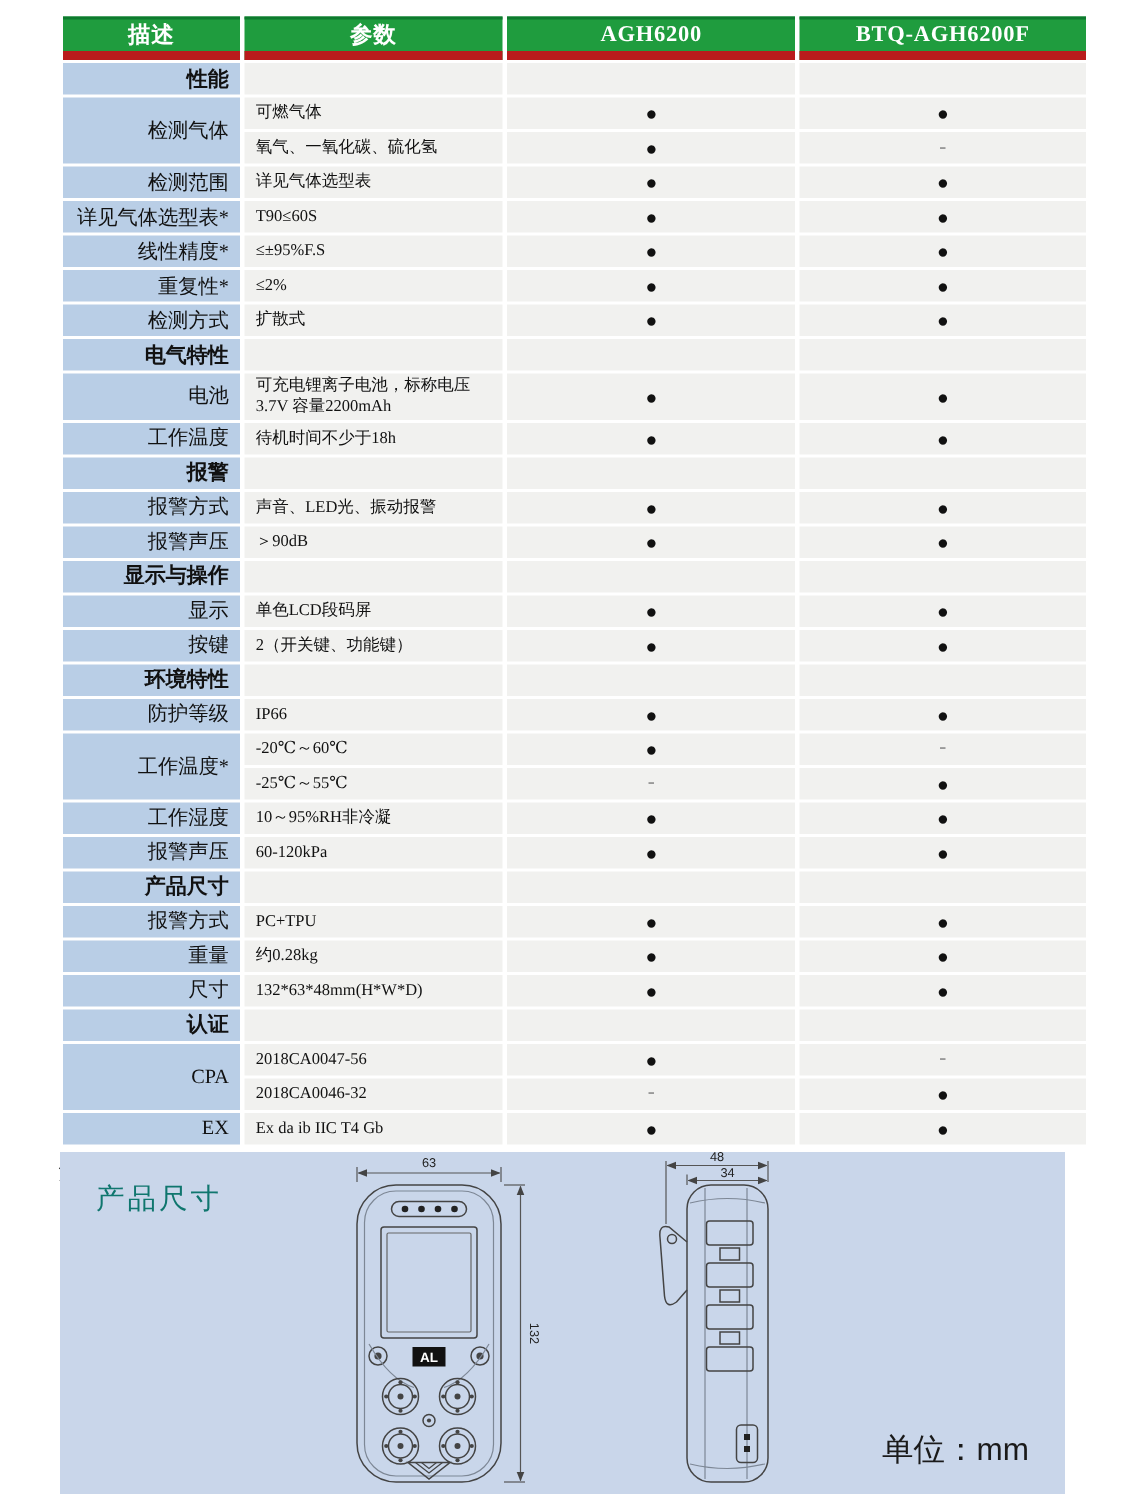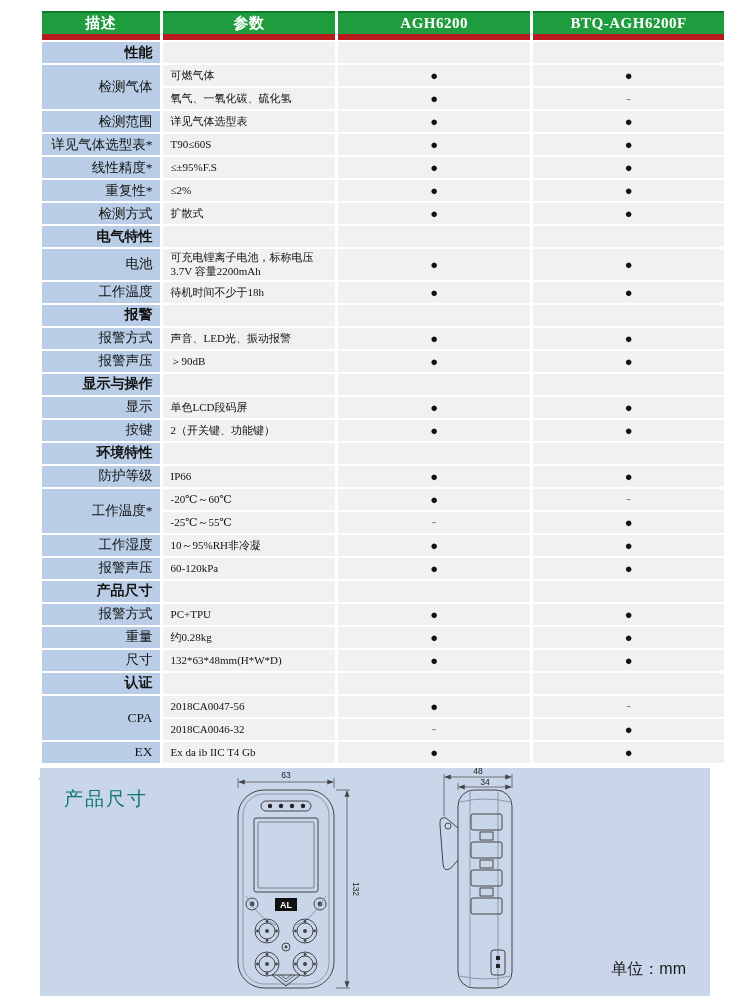--- a/index.html
+++ b/index.html
@@ -30,21 +30,21 @@
   
   .dims-panel{
     position:absolute;left:40px;top:768px;width:670px;height:228px;
     background:#c9d6ea;
   }
   .dims-title{
     position:absolute;left:24px;top:18px;font-size:19px;color:#0f766e;
     font-family:"Liberation Sans","DejaVu Sans",sans-serif;letter-spacing:2px;
   }
   .unit-label{
-    position:absolute;right:24px;bottom:16px;font-size:16px;color:#1a1a1a;
+    position:absolute;right:24px;bottom:16px;font-size:21px;color:#1a1a1a;
     font-family:"Liberation Sans","DejaVu Sans",sans-serif;
   }
   .dims-svg{position:absolute;left:0;top:0;}
   .dims-svg text{
     font-family:"Liberation Sans","DejaVu Sans",sans-serif;
     font-size:8.5px;fill:#222;
   }
   .dims-svg .logo-text{font-size:9px;font-weight:bold;fill:#fff;}
 </style>
 </head>

